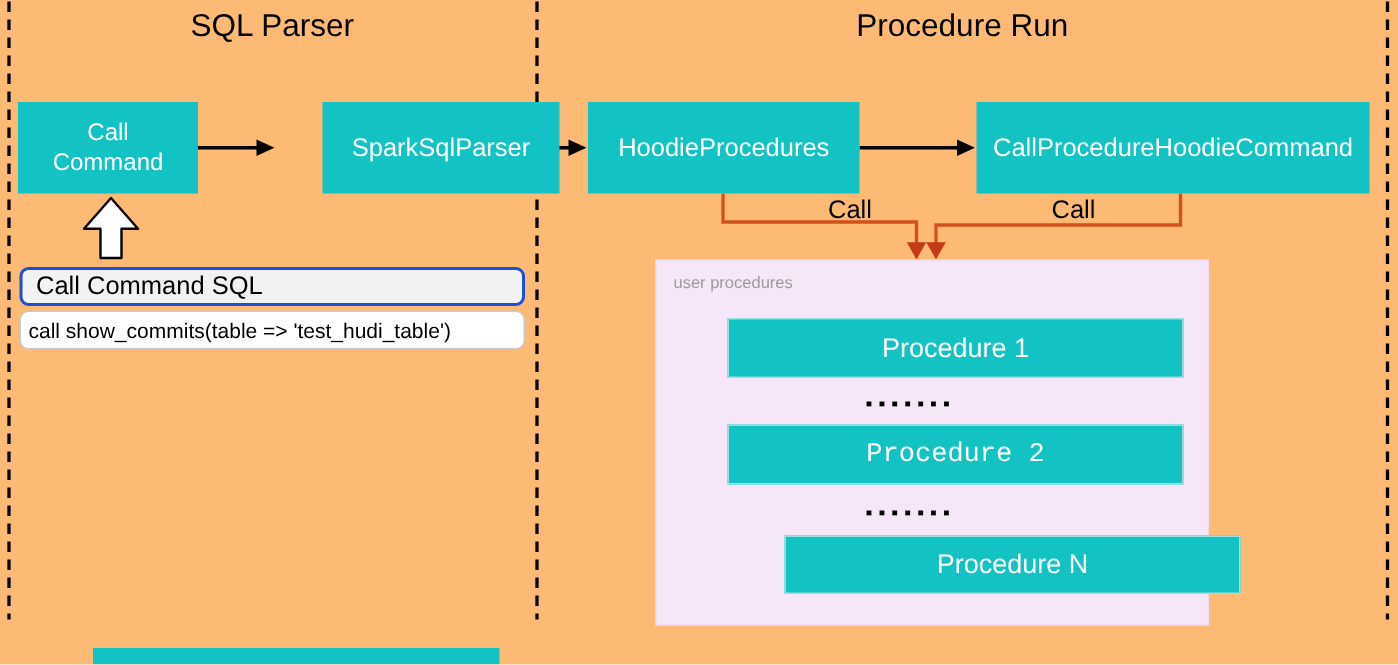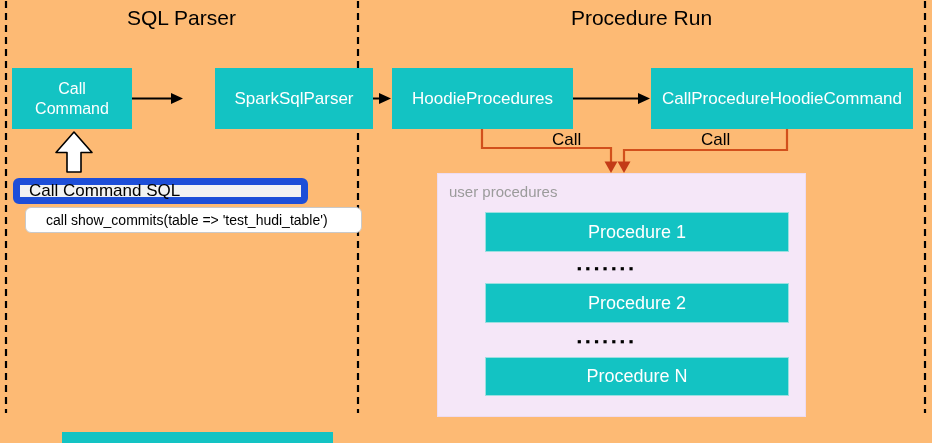--- a/index.html
+++ b/index.html
@@ -22,43 +22,43 @@
   .node-callproc{left:651px;top:68px;width:262px;height:61px;}
 
   .edge-label{position:absolute;font-size:17px;color:#000;}
   .label-build{left:552px;top:130px;}
   .label-call{left:701px;top:130px;}
 
   .user-procs{
     position:absolute;left:437px;top:173px;width:369px;height:244px;
     background:#F5E7F8;border:1px solid #EDDCF1;box-sizing:border-box;
   }
-  .user-procs-label{position:absolute;left:11px;top:9px;font-size:15px;color:#9B9B9B;}
+  .user-procs-label{position:absolute;left:11px;top:9px;font-size:11px;color:#9B9B9B;}
 
   .proc{
     position:absolute;left:485px;width:304px;height:40px;
     background:#13C3C3;border:1px solid #9BE0E0;box-sizing:border-box;
     color:#fff;font-size:18px;display:flex;align-items:center;justify-content:center;
   }
   .proc-1{top:212px;}
-  .proc-2{top:283px;}
-  .proc-n{top:357px;height:39px;}
+  .proc-2{top:283px;font-family:Liberation Mono, monospace;}
+  .proc-n{top:357px;height:39px;margin-left:38px;}
   .dots{position:absolute;left:577px;font-size:13px;letter-spacing:4px;color:#000;font-weight:bold;}
   .dots-1{top:261px;}
   .dots-2{top:334px;}
 
   .sql-header{
-    position:absolute;left:13px;top:178px;width:295px;height:26px;
-    background:#F2F2F2;border:7px solid #1d4ed8;border-radius:6px;box-sizing:border-box;
+    position:absolute;left:13px;top:178px;width:337px;height:26px;
+    background:#F2F2F2;border:2px solid #1d4ed8;border-radius:6px;box-sizing:border-box;
     font-size:17px;color:#000;display:flex;align-items:center;padding-left:9px;
   }
   .sql-row{
-    position:absolute;left:25px;width:337px;height:26px;
+    position:absolute;left:13px;width:337px;height:26px;
     background:#fff;border:1px solid #C9C9C9;border-radius:6px;box-sizing:border-box;
-    font-size:14px;color:#000;display:flex;align-items:center;padding-left:20px;white-space:nowrap;
+    font-size:14px;color:#000;display:flex;align-items:center;padding-left:5px;white-space:nowrap;
   }
   .sql-row-1{top:207px;}
   .sql-row-2{top:236px;}
 
   .cropped-bar{position:absolute;left:62px;top:432px;width:271px;height:11px;background:#13C3C3;}
 
   .overlay{position:absolute;left:0;top:0;width:932px;height:443px;pointer-events:none;}
 </style>
 </head>
 <body>

